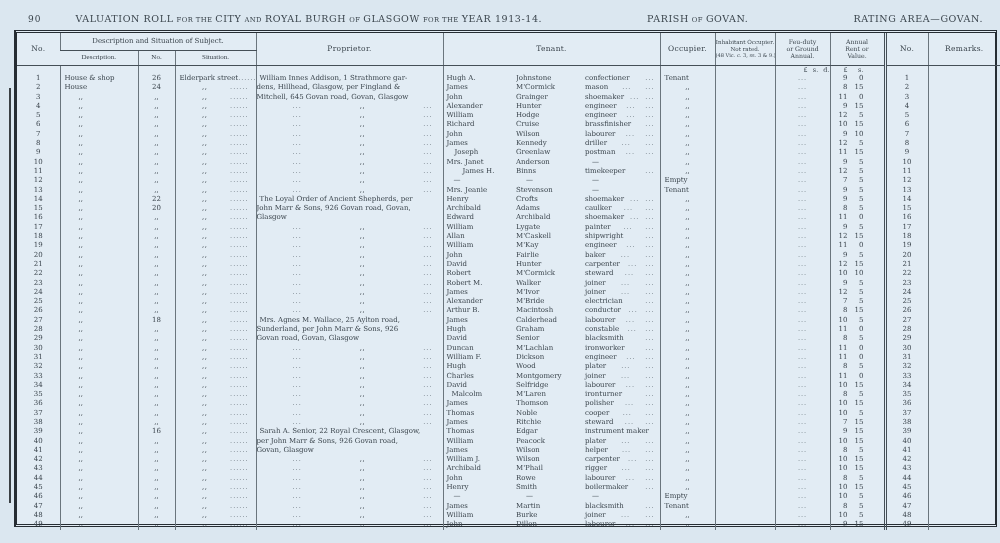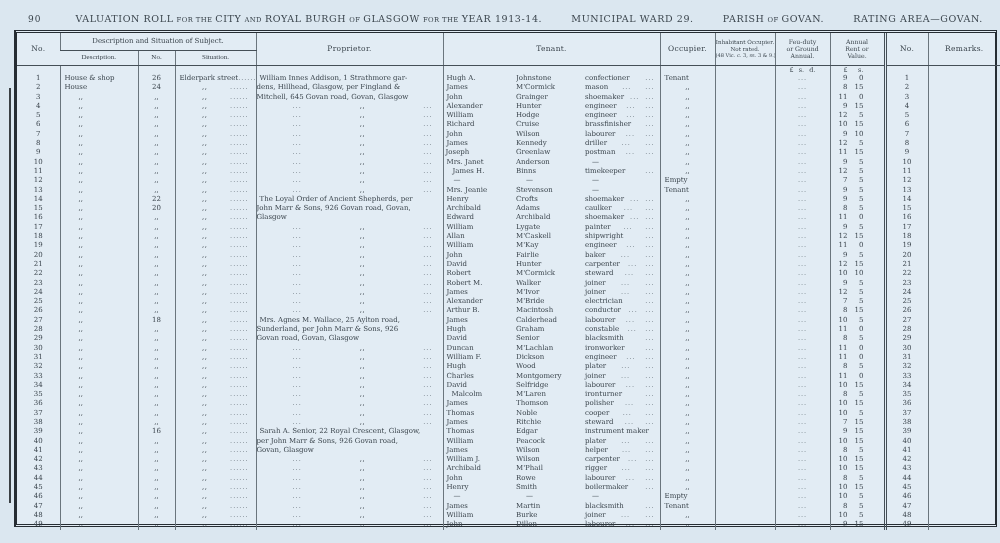--- a/index.html
+++ b/index.html
@@ -55,21 +55,21 @@
   .h-3line div{font-size:6.2px;line-height:7px;}
   .h-no2{border-left:3px double var(--rule-dark);}
   
   tbody td{border-left:1px solid var(--rule);}
   tbody td:first-child{border-left:none;}
   tbody td:nth-child(7),tbody td:nth-child(8){border-left:none;}
   tbody td:nth-child(13){border-left:3px double var(--rule-dark);}
   tbody tr{height:9.3px;}
   .currency-row{height:9px;}
   .currency-row td{font-size:6.5px;line-height:8px;}
-  .c-feu-u{text-align:center;word-spacing:3px;}
+  .c-feu-u{text-align:right;word-spacing:3px;}
   .c-num,.c-num2{text-align:center;}
   .c-desc{padding-left:4px;}
   .c-desc.ditto{padding-left:18px;}
   .c-sn{text-align:center;}
   .c-op{padding-left:4px;}
   .c-op.ditto{text-align:center;padding-left:0;}
   .c-feu{text-align:center;}
   .c-rent .rl{display:inline-block;width:17px;text-align:right;}
   .c-rent .rs{display:inline-block;width:16px;text-align:right;}
   .cell{display:flex;justify-content:space-between;align-items:baseline;height:9px;}
@@ -85,21 +85,20 @@
   .ditto-mark{letter-spacing:0.5px;}
 </style>
 </head>
 <body>
 
 <div class="page">
   <div class="masthead">
     <span class="pageno">90</span>
     <div class="title">
         <div class="title-group"><span class="tseg-lg">VALUATION ROLL</span><span class="tseg-sm">for the</span><span class="tseg-lg">CITY</span><span class="tseg-sm">and</span><span class="tseg-lg">ROYAL BURGH</span><span class="tseg-sm">of</span><span class="tseg-lg">GLASGOW</span><span class="tseg-sm">for the</span><span class="tseg-lg">YEAR 1913-14.</span></div>
-        <div class="title-group"><span class="tseg-lg">MUNICIPAL WARD 29.</span></div>
         <div class="title-group"><span class="tseg-lg">PARISH</span><span class="tseg-sm">of</span><span class="tseg-lg">GOVAN.</span></div>
         <div class="title-group"><span class="tseg-lg">RATING AREA—GOVAN.</span></div>
       </div>
   </div>
 
   <div class="binding"></div>
 
   <div class="table-wrap">
     <table>
       <colgroup>
@@ -429,21 +428,21 @@
                 <span class="leader">...</span>
               </div>
             </td>
             <td class="c-prop">
               <div class="cell p-m">
                 <span class="leader">...</span>
                 <span class="ditto-mark">,,</span>
                 <span class="leader">...</span>
               </div>
             </td>
-            <td class="c-tf" style="padding-left: 2px;">Joseph</td>
+            <td class="c-tf" style="padding-left: 11px;">Joseph</td>
             <td class="c-tl">Greenlaw</td>
             <td class="c-ocp">
               <div class="cell">
                 <span>postman</span>
                 <span class="leader">...</span>
                 <span class="leader">...</span>
               </div>
             </td>
             <td class="c-op ditto">,,</td>
             <td class="c-inh"></td>
@@ -491,21 +490,21 @@
                 <span class="leader">...</span>
               </div>
             </td>
             <td class="c-prop">
               <div class="cell p-m">
                 <span class="leader">...</span>
                 <span class="ditto-mark">,,</span>
                 <span class="leader">...</span>
               </div>
             </td>
-            <td class="c-tf" style="padding-left: 9px; margin-top: 40px;">James H.</td>
+            <td class="c-tf" style="padding-left: 19px; margin-top: 40px;">James H.</td>
             <td class="c-tl">Binns</td>
             <td class="c-ocp">
               <div class="cell">
                 <span>timekeeper</span>
                 <span class="leader">...</span>
               </div>
             </td>
             <td class="c-op ditto">,,</td>
             <td class="c-inh"></td>
             <td class="c-feu"><span class="leader">...</span></td>

